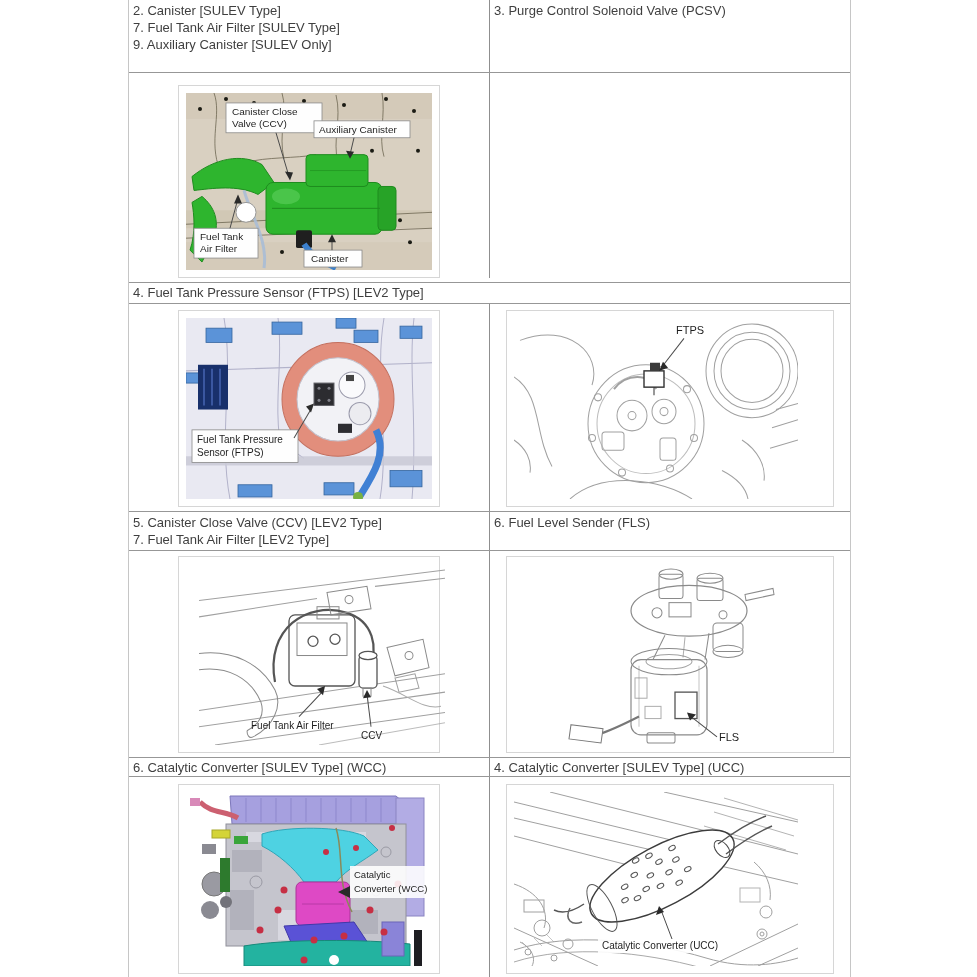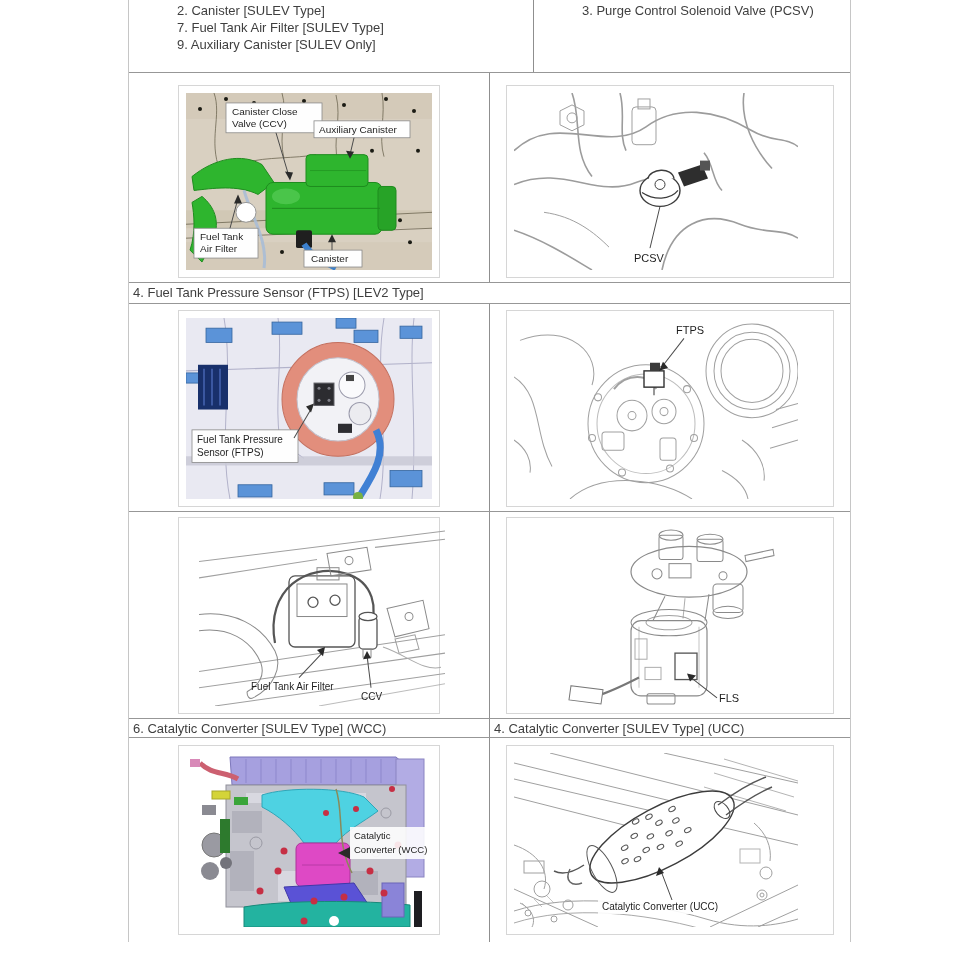--- a/index.html
+++ b/index.html
@@ -6,25 +6,25 @@
   .page{position:relative;width:977px;height:977px;background:#fff;overflow:hidden;
         font-family:"Liberation Sans",sans-serif;}
   .grid{position:absolute;left:128px;top:0;width:723px;
         border-left:1px solid #c6c6c6;border-right:1px solid #c6c6c6;box-sizing:border-box;}
   .row{display:flex;border-bottom:1px solid #979797;box-sizing:border-box;}
   .row.last{border-bottom:none;}
   .cell{box-sizing:border-box;overflow:hidden;}
   .cell.left{width:361px;border-right:1px solid #8f8f8f;}
   .cell.right{flex:1;}
   .hline{font-size:13px;line-height:17px;color:#3f3f3f;padding-left:4px;white-space:nowrap;}
-  .r1h{height:72px;padding-top:2px;margin-left:44px;}
+  .r1h{height:72px;padding-top:2px;}
   .r2h{height:20px;padding-top:1px;}
   .r3h{height:38px;padding-top:2px;}
   .r4h{height:18px;padding-top:1px;}
-  .r1f{height:210px;}
+  .r1f{height:210px;flex-direction:column;}
   .r2f{height:208px;}
   .r3f{height:207px;}
   .r4f{height:204px;}
   .figbox{background:#fff;border:1px solid #d6d6d6;box-sizing:border-box;padding:7px;}
   .figbox svg{display:block;}
   .fb-l{width:262px;}
   .fb-r{width:328px;}
   .mt12{margin:12px auto 0;}
   .mt6{margin:6px auto 0;}
   .mt5{margin:5px auto 0;padding-left:20px;}
@@ -285,20 +285,29 @@
        <line x1="140" y1="68" x2="140" y2="76" stroke="#333"></line>
       </g>
       <text class="lbl11" x="162" y="16">FTPS</text>
       <path class="ldr" d="M170,20 L148,48"></path>
               <polygon class="tri" points="145,52 149,43 154,49"></polygon>
      </svg>
     </div>
    </div>
   </div>
 
+  <div class="row">
+   <div class="cell left r3h">
+     <div class="hline">5. Canister Close Valve (CCV) [LEV2 Type]</div>
+     <div class="hline">7. Fuel Tank Air Filter [LEV2 Type]</div>
+   </div>
+   <div class="cell right r3h">
+     <div class="hline">6. Fuel Level Sender (FLS)</div>
+   </div>
+  </div>
 
   <div class="row r3f">
    <div class="cell left">
     <div class="figbox fb-l mt5 h197">
      <svg width="246" height="181" viewBox="0 0 246 178" preserveAspectRatio="none">
       <g class="ln1">
        <path d="M0,36 L246,6"></path>
                 <path d="M0,52 L118,34"></path>
                 <path d="M176,22 L246,14"></path>
        <path d="M0,144 L246,108"></path>

